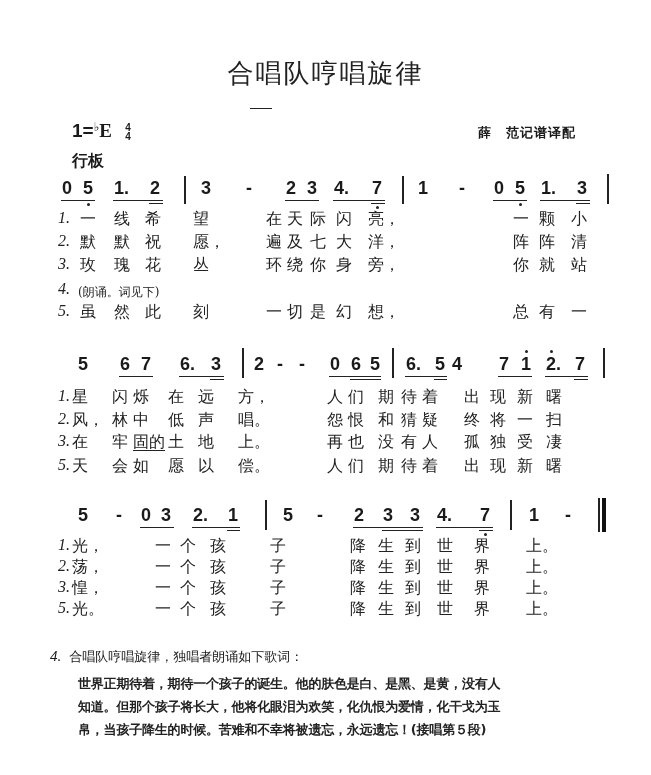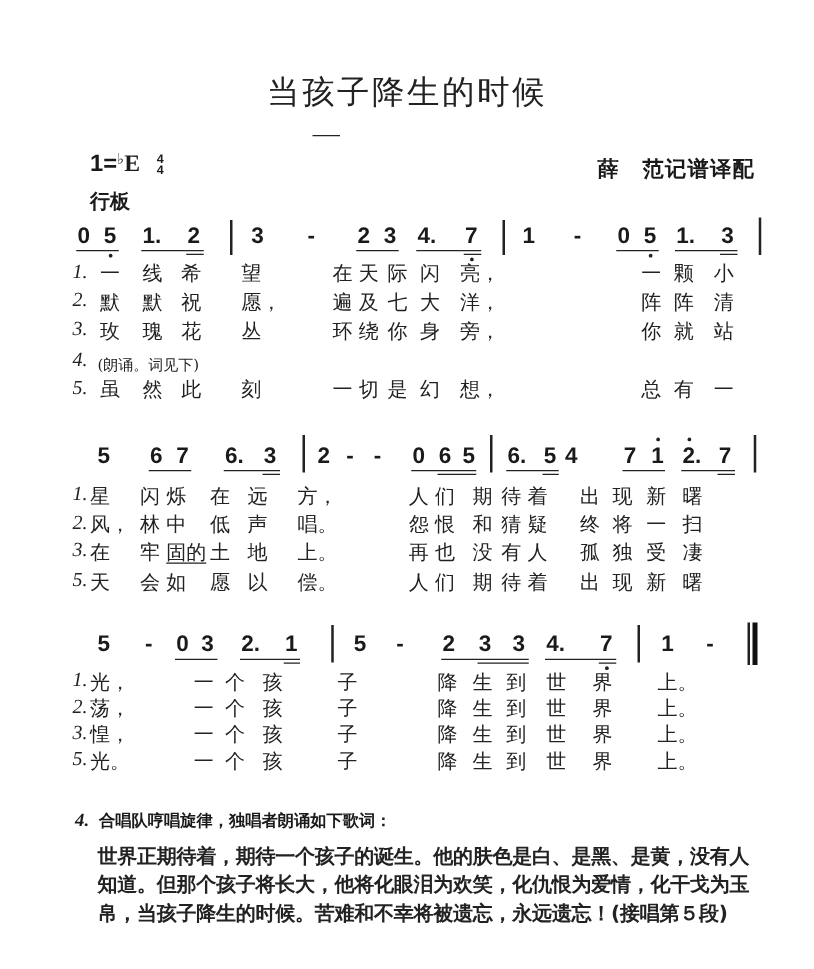--- a/index.html
+++ b/index.html
@@ -6,44 +6,44 @@
   body { width:651px; height:775px; background:#ffffff; position:relative; overflow:hidden;
          font-family:"DejaVu Serif", "Liberation Serif", serif; color:#1a1a1a; }
   .abs { position:absolute; white-space:nowrap; }
   .title { left:0; width:651px; text-align:center; top:56px; font-size:26px; letter-spacing:2px; color:#222; }
   .subtitle { left:250px; top:98px; font-size:16px; font-weight:bold; color:#222; }
   .subtitle .dash { display:inline-block; width:22px; border-top:1.5px solid #222; vertical-align:middle; margin-right:6px; }
   .key { left:72px; top:120px; font-family:"Liberation Sans", sans-serif; font-size:19px; font-weight:bold; }
   .key sup { font-size:12px; font-weight:normal; vertical-align:6px; }
   .key .e { font-family:"Liberation Serif", serif; }
   .tsig { display:inline-block; font-size:10px; line-height:9px; text-align:center; vertical-align:middle; margin-left:8px; font-weight:bold; }
-  .arranger { left:478px; top:124px; font-size:17px; font-weight:bold; letter-spacing:1px; }
+  .arranger { left:478px; top:124px; font-size:13px; font-weight:bold; letter-spacing:1px; }
   .tempo { left:72px; top:151px; font-size:16px; font-weight:bold; font-family:"DejaVu Sans", sans-serif; }
 
   .notes { font-family:"Liberation Sans", sans-serif; font-weight:bold; font-size:18px; }
   .n { position:absolute; }
   .ul { position:absolute; height:0; border-top:1.5px solid #222; }
   .dot-below { position:absolute; width:3px; height:3px; background:#222; border-radius:50%; }
   .dot-above { position:absolute; width:3px; height:3px; background:#222; border-radius:50%; }
   .bar { position:absolute; width:1.6px; background:#222; }
   .bar-thick { position:absolute; width:4px; background:#111; }
 
   .lyric { position:absolute; font-size:16px; font-family:"DejaVu Serif", serif; color:#222; }
   .vn { font-style:italic; font-family:"Liberation Serif", serif; }
   .lyric-small { font-size:12px; }
   .underline { text-decoration:underline; text-decoration-thickness:1px; text-underline-offset:3px; }
 
-  .footnote-head { left:60px; top:648px; font-size:13px; font-weight:bold; font-family:"DejaVu Sans", sans-serif; }
+  .footnote-head { left:50px; top:648px; font-size:13px; font-weight:normal; font-family:"DejaVu Sans", sans-serif; }
   .footnote-head .num { font-style:italic; font-family:"Liberation Serif", serif; font-size:15px; margin-right:8px; }
-  .para { left:78px; font-size:16px; font-family:"DejaVu Sans", sans-serif; font-weight:bold; color:#222; letter-spacing:-0.2px; }
+  .para { left:78px; font-size:13px; font-family:"DejaVu Sans", sans-serif; font-weight:bold; color:#222; letter-spacing:-0.2px; }
 </style>
 </head>
 <body>
 
-<div class="abs title">当孩子降生的时候</div>
+<div class="abs title">合唱队哼唱旋律</div>
 <div class="abs subtitle"><span class="dash"></span></div>
 
 <div class="abs key">
   <span>1</span><span>=</span><sup>♭</sup><span class="e">E</span>
   <span class="tsig"><span>4</span><br><span>4</span></span>
 </div>
 <div class="abs arranger">薛　范记谱译配</div>
 <div class="abs tempo">行板</div>
 
 <div class="notes">

